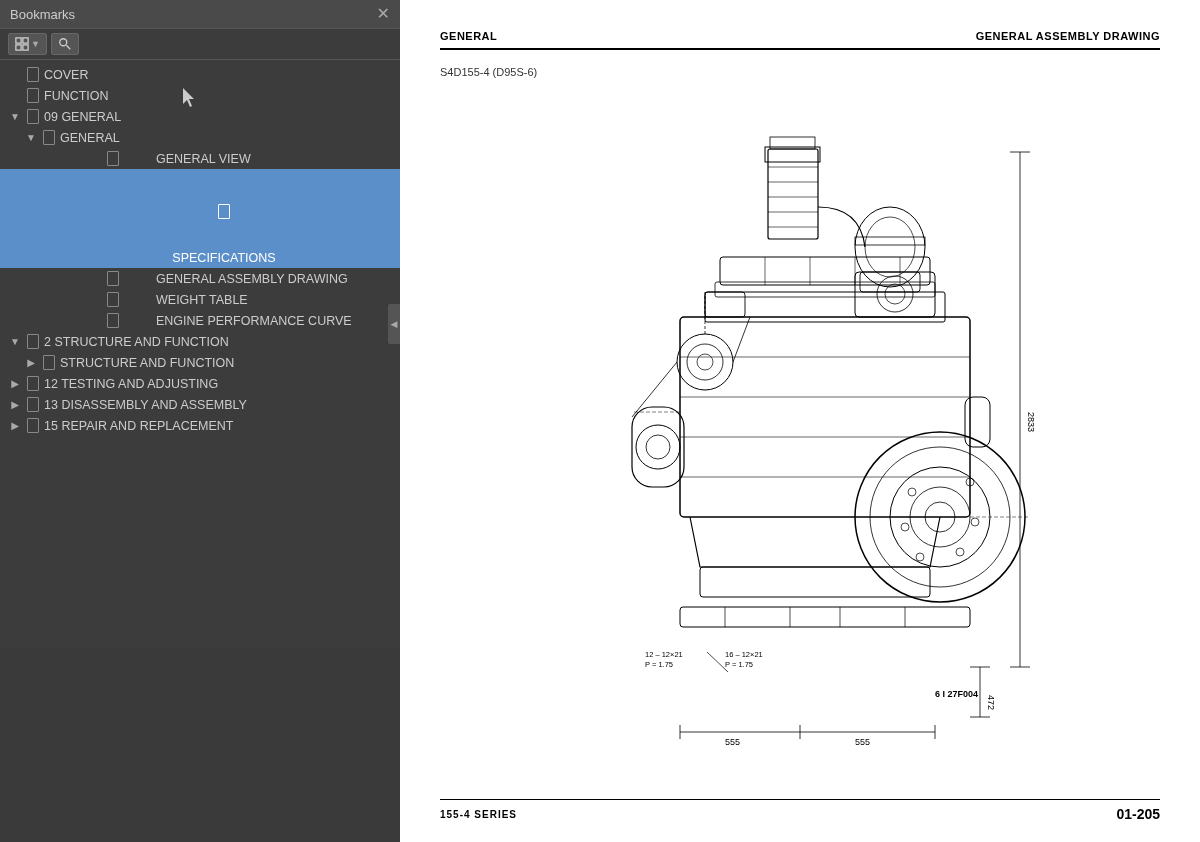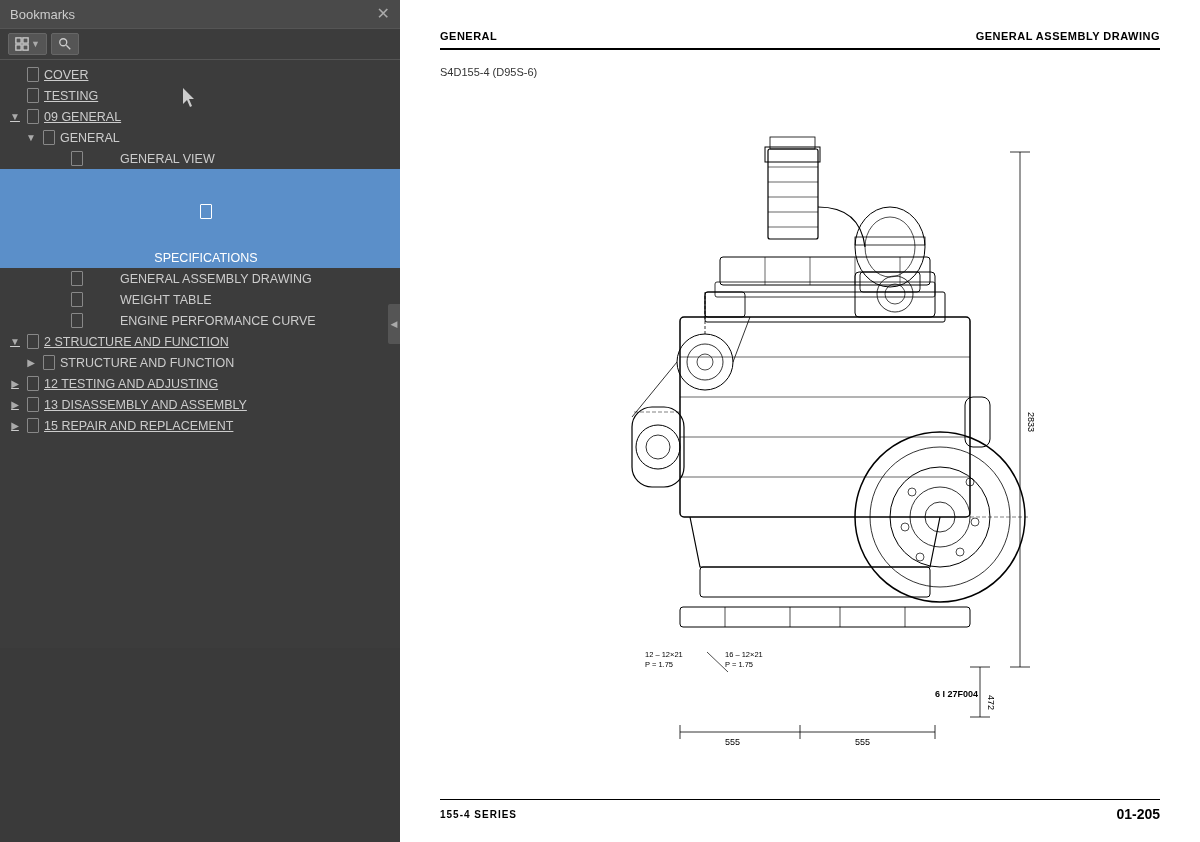--- a/index.html
+++ b/index.html
@@ -103,23 +103,23 @@
     .bm-item.selected {
       background: #5b8fc9;
       color: #fff;
       flex-direction: column;
     }
 
     .bm-item.selected .bm-icon {
       border-color: #fff;
     }
 
-    .bm-indent-0 { padding-left: 8px; text-decoration: underline; }
+    .bm-indent-0 { padding-left: 8px; }
     .bm-indent-1 { padding-left: 24px; }
-    .bm-indent-2 { padding-left: 20px; gap: 32px; }
+    .bm-indent-2 { padding-left: 56px; gap: 32px; }
 
     .bm-arrow {
       width: 14px;
       min-width: 14px;
       display: inline-flex;
       align-items: center;
       justify-content: center;
       color: #aaa;
       font-size: 10px;
     }
@@ -285,21 +285,21 @@
 
   <div class="bookmark-tree" id="bookmark-tree">
   <div class="bm-item bm-indent-0">
         <span class="bm-arrow empty"></span>
         <span class="bm-icon"></span>
         <span class="bm-label">COVER</span>
       </div>
       <div class="bm-item bm-indent-0">
         <span class="bm-arrow empty"></span>
         <span class="bm-icon"></span>
-        <span class="bm-label">TESTING</span>
+        <span class="bm-label">FUNCTION</span>
       </div>
       <div class="bm-item bm-indent-0">
         <span class="bm-arrow down"></span>
         <span class="bm-icon"></span>
         <span class="bm-label">09 GENERAL</span>
       </div>
       <div class="bm-item bm-indent-1">
         <span class="bm-arrow down"></span>
         <span class="bm-icon"></span>
         <span class="bm-label">GENERAL</span>

